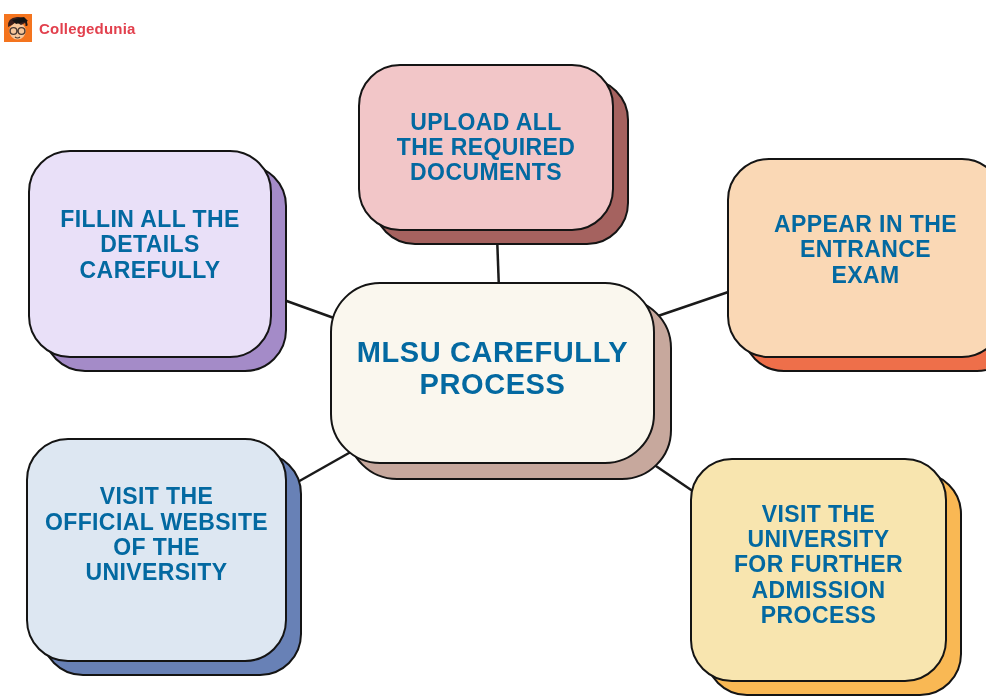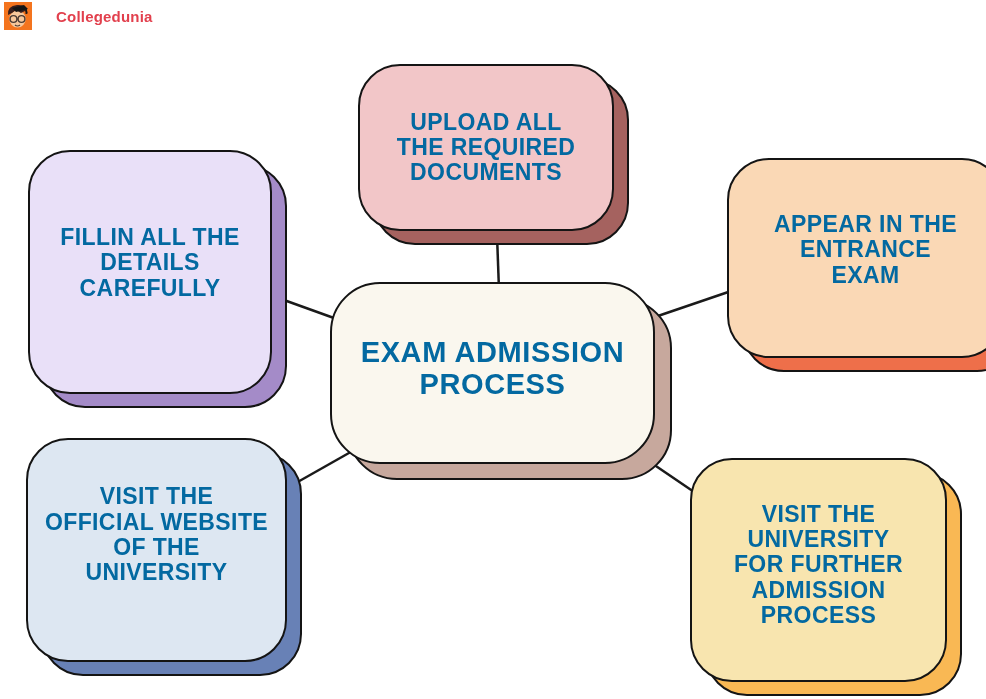--- a/index.html
+++ b/index.html
@@ -25,35 +25,35 @@
     background:var(--fill,#eee);
     border:2.5px solid #141414; border-radius:42px;
     box-sizing:border-box;
     display:flex; align-items:center; justify-content:center;
     text-align:center; white-space:pre-line;
     color:#0369a1; font-weight:700; font-size:23px; line-height:1.1;
     letter-spacing:.4px;
   }
 
   #node-top          { left:358px; top:64px;  width:256px; height:167px; }
-  #node-left         { left:28px;  top:150px; width:244px; height:244px; }
+  #node-left         { left:28px;  top:150px; width:244px; height:208px; }
   #node-left .face   { padding-bottom:18px; }
   #node-right        { left:727px; top:158px; width:277px; height:200px; }
   #node-right .face  { padding-bottom:16px; }
   #node-bottom-left  { left:26px;  top:438px; width:261px; height:224px; }
   #node-bottom-left .face { padding-bottom:30px; }
   #node-bottom-right { left:690px; top:458px; width:257px; height:224px; }
   #node-bottom-right .face { padding-bottom:10px; }
 
   #node-center       { left:330px; top:282px; width:325px; height:182px; }
   #node-center .shadow { transform:translate(17px,16px); border-radius:50px; }
   #node-center .face { border-radius:50px; font-size:29px; letter-spacing:.6px; padding-bottom:8px; }
 
   
-  .brand { position:absolute; left:4px; top:2px; z-index:2; display:flex; align-items:center; gap:24px; }
+  .brand { position:absolute; left:4px; top:14px; z-index:2; display:flex; align-items:center; gap:7px; }
   .brand-icon { width:28px; height:28px; display:block; }
   .brand-name { font-weight:700; font-size:15px; letter-spacing:.2px; }
 </style>
 </head>
 <body>
 
 <div class="canvas">
 
   <svg class="wires" width="986" height="699" viewBox="0 0 986 699">
     <line x1="497" y1="235" x2="499" y2="290"></line>
@@ -73,21 +73,21 @@
       <circle cx="9.5" cy="17" r="3.4" fill="none" stroke="#4a3a33" stroke-width="1.4"></circle>
       <circle cx="17.5" cy="17" r="3.4" fill="none" stroke="#4a3a33" stroke-width="1.4"></circle>
       <line x1="12.9" y1="17" x2="14.1" y2="17" stroke="#4a3a33" stroke-width="1.4"></line>
       <path d="M11 23 Q13.5 25 16 23" fill="none" stroke="#4a3a33" stroke-width="1.2"></path>
     </svg>
     <span class="brand-name" style="color:#e2404d">Collegedunia</span>
   </div>
 
   <div class="node" id="node-center" style="--fill: #faf7ee; --shadow: #c7a89d;">
     <div class="shadow"></div>
-    <div class="face">EXAM ADMISSION
+    <div class="face">MLSU CAREFULLY
 PROCESS</div>
   </div>
 
   <div class="node" id="node-top" style="--fill: #f2c6c8; --shadow: #a5625f;">
     <div class="shadow"></div>
     <div class="face">UPLOAD ALL
 THE REQUIRED
 DOCUMENTS</div>
   </div>
 

